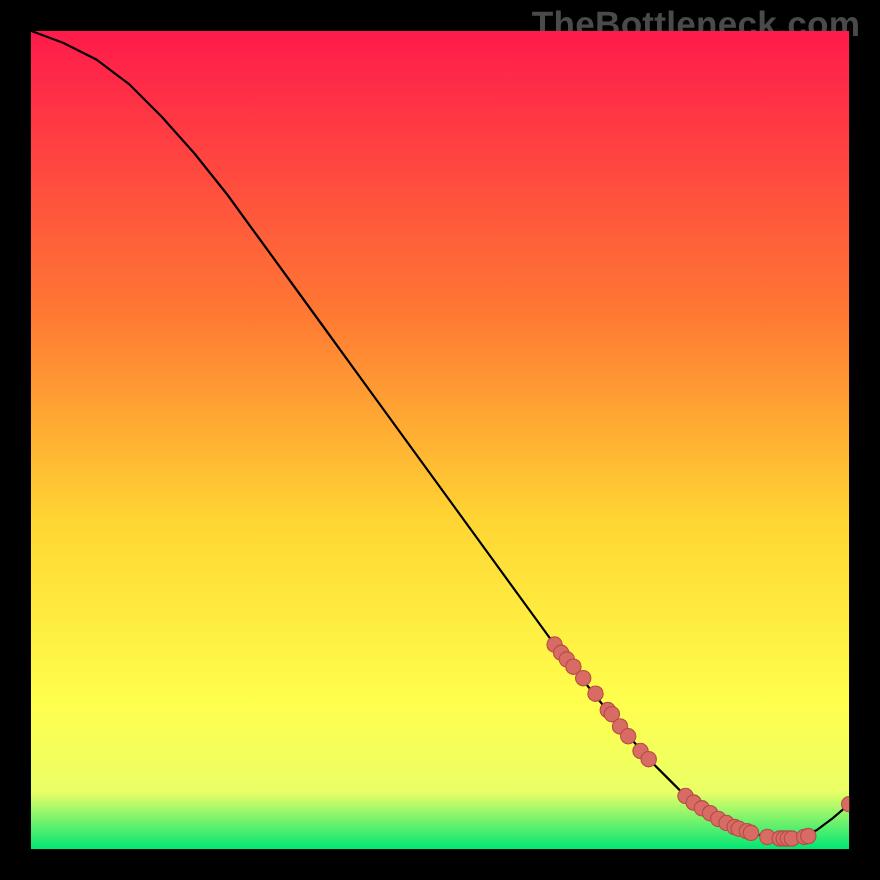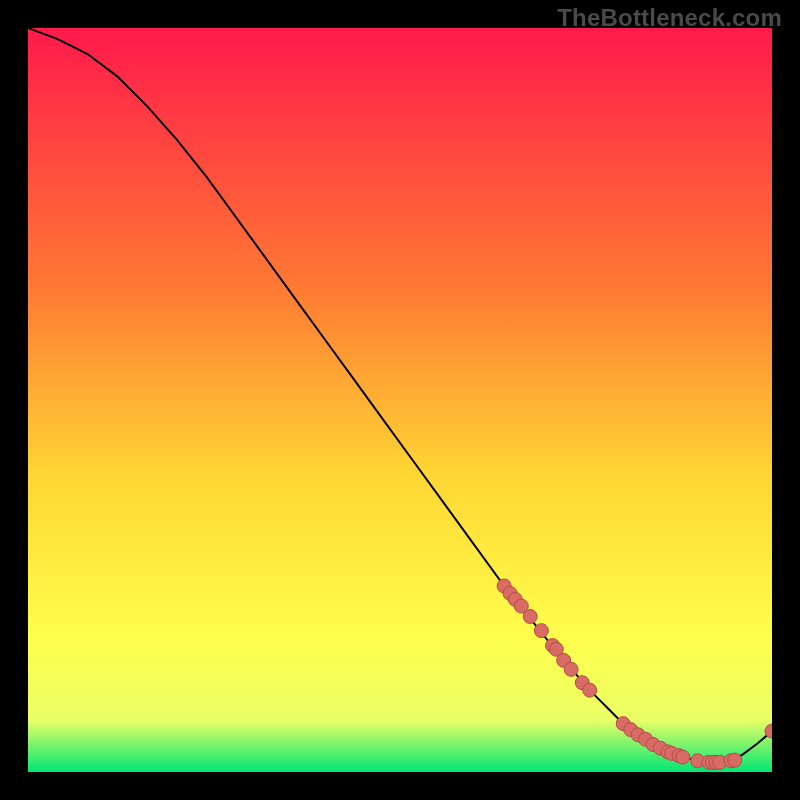--- a/index.html
+++ b/index.html
@@ -15,21 +15,21 @@
     position: relative;
     width: 800px;
     height: 800px;
     background: #000;
   }
   .watermark {
     position: absolute;
     top: 4px;
     right: 18px;
     color: #4a4a4a;
-    font-size: 24px;
+    font-size: 32px;
     font-weight: 600;
     letter-spacing: 0.2px;
     user-select: none;
   }
   .plot {
     position: absolute;
     left: 28px;
     top: 28px;
     width: 744px;
     height: 744px;

